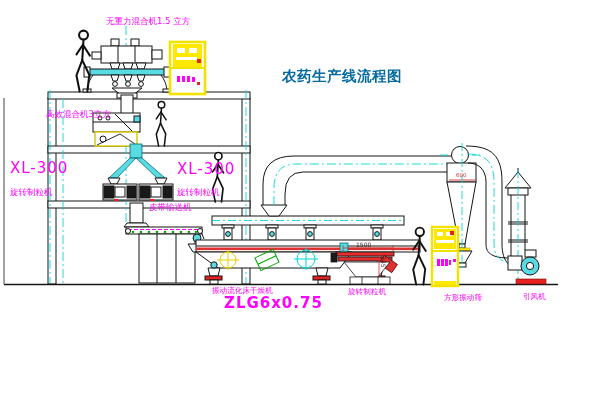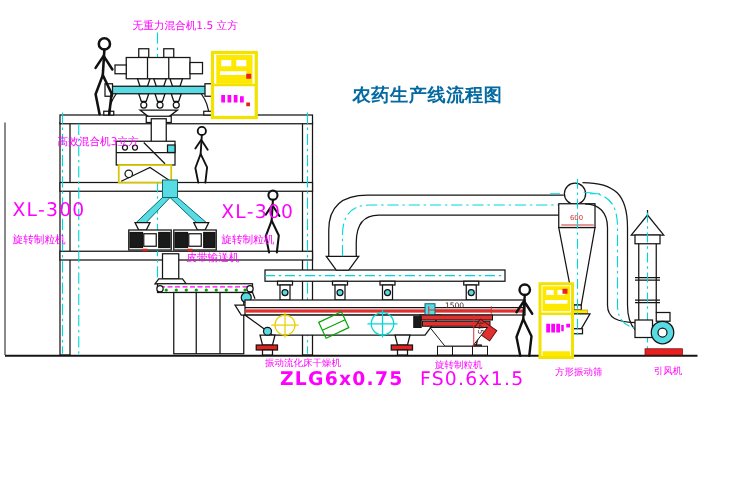--- a/index.html
+++ b/index.html
@@ -324,21 +324,20 @@
 <div class="lbl sm" style="left:10px;top:188px;">旋转制粒机</div>
 <div class="lbl model" style="left:177px;top:162px;">XL-300</div>
 <div class="lbl sm" style="left:177px;top:188px;">旋转制粒机</div>
 
 <div class="lbl sm" style="left:149px;top:203px;">皮带输送机</div>
 
 <div class="lbl xs" style="left:212px;top:287px;">振动流化床干燥机</div>
 <div class="lbl model" style="left:224px;top:296px;font-weight:bold;">ZLG6x0.75</div>
 
 <div class="lbl xs" style="left:348px;top:288px;">旋转制粒机</div>
-<div class="lbl model" style="left:336px;top:296px;">FS0.6x1.5</div>
 
 <div class="lbl xs" style="left:444px;top:294px;">方形振动筛</div>
 <div class="lbl xs" style="left:523px;top:293px;">引风机</div>
 
 <div class="dim" style="left:356px;top:242px;">1500</div>
 <div class="dim rot90" style="left:386px;top:256px;">345</div>
 <div class="dim dim-red" style="left:456px;top:173px;font-size:5.5px;">600</div>
 
 </div>
 

